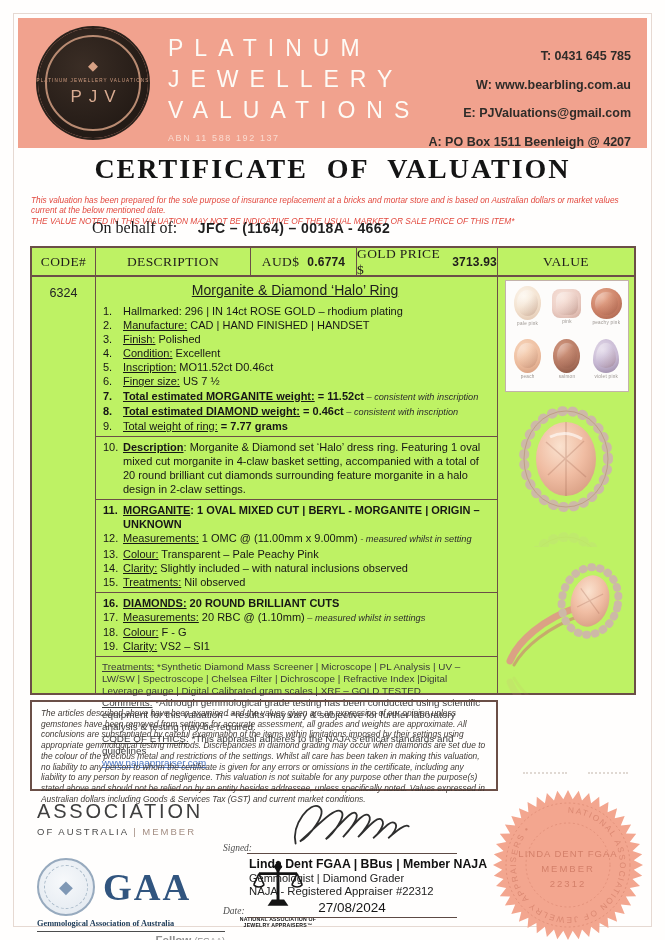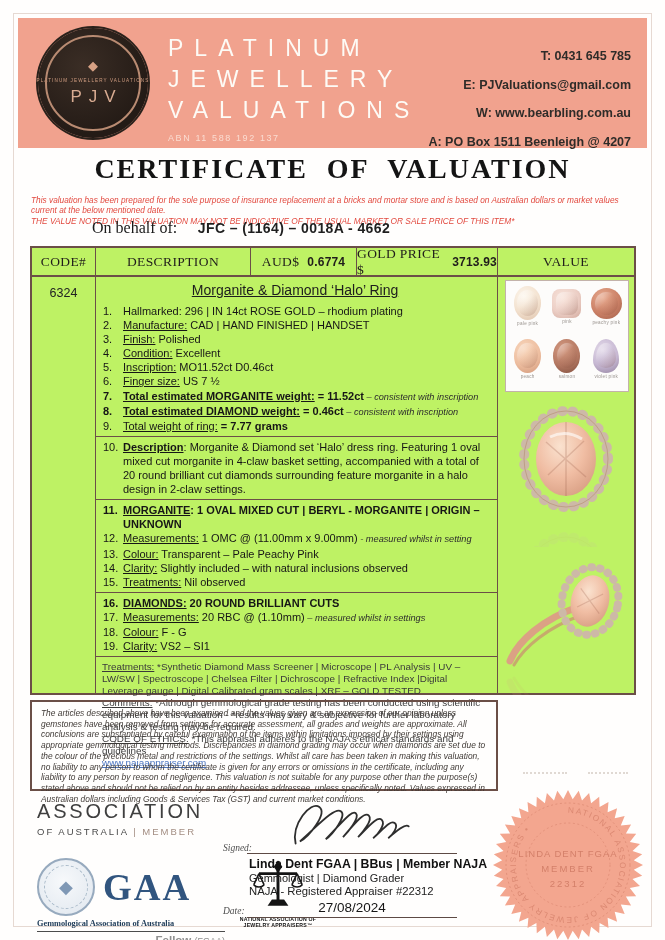--- a/index.html
+++ b/index.html
@@ -138,22 +138,22 @@
       <div class="pjv">PJV</div>
     </div>
     <div class="brand">
       <div class="bl">PLATINUM</div>
       <div class="bl">JEWELLERY</div>
       <div class="bl">VALUATIONS</div>
       <div class="abn">ABN 11 588 192 137</div>
     </div>
     <div class="contact">
       <div>T: 0431 645 785</div>
+      <div>W: www.bearbling.com.au</div>
       <div>E: PJValuations@gmail.com</div>
-      <div>W: www.bearbling.com.au</div>
       <div>A: PO Box 1511 Beenleigh @ 4207</div>
     </div>
   </div>
 
   <div class="title">CERTIFICATE OF VALUATION</div>
   <div class="disc">
     <div class="l1">This valuation has been prepared for the sole purpose of insurance replacement at a bricks and mortar store and is based on Australian dollars or market values current at the below mentioned date.</div>
     <div class="l2">THE VALUE NOTED IN THIS VALUATION MAY NOT BE INDICATIVE OF THE USUAL MARKET OR SALE PRICE OF THIS ITEM*</div>
   </div>
   <div class="behalf">

